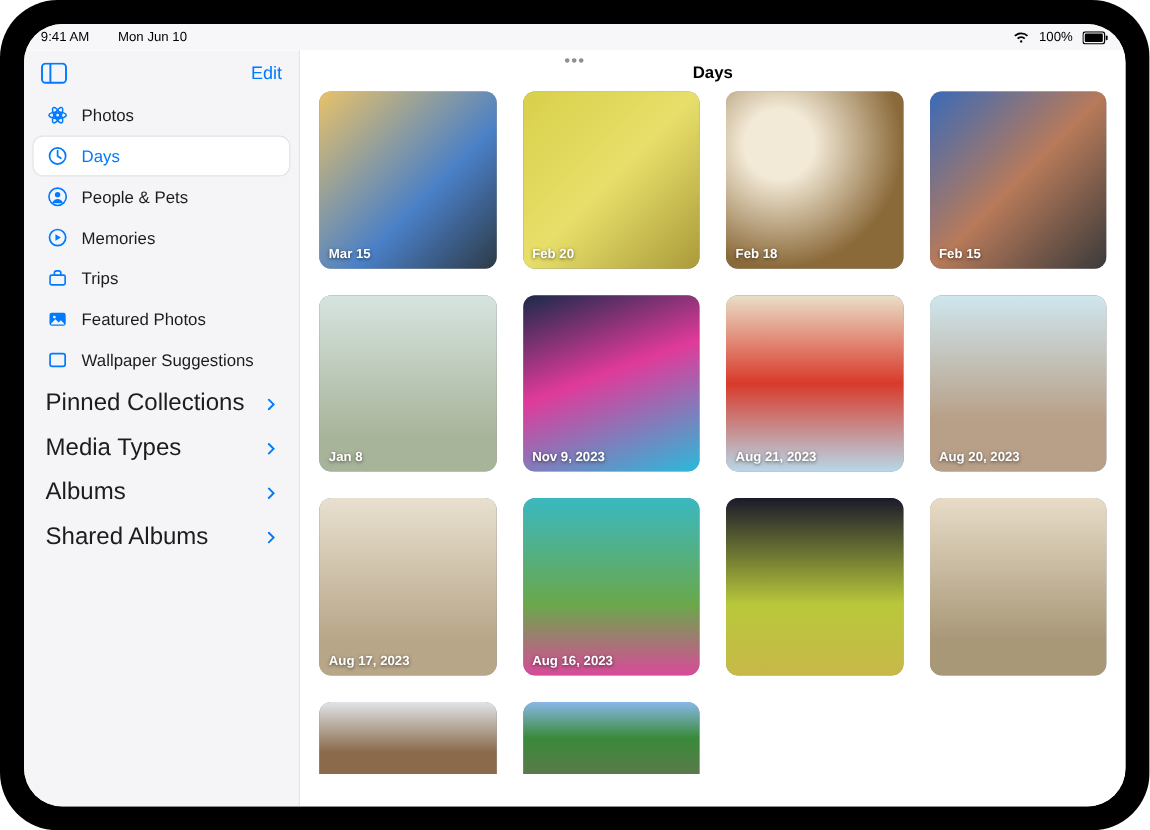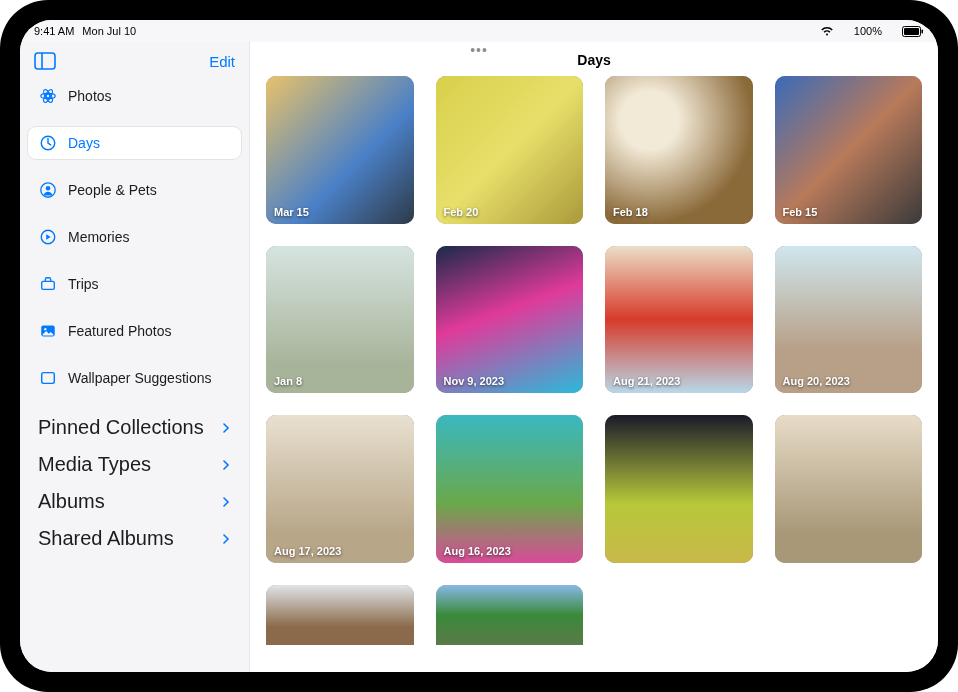--- a/index.html
+++ b/index.html
@@ -8,40 +8,40 @@
     width: 958px; height: 692px; background: #000; border-radius: 48px; padding: 20px; position: relative;
   }
   .screen {
     width: 100%; height: 100%; background: #fff; border-radius: 32px; overflow: hidden; position: relative;
     display: flex; flex-direction: column;
   }
   .status-bar {
     height: 22px; display: flex; align-items: center; justify-content: space-between;
     padding: 0 14px; font-size: 11px; color: #000; background: #f7f7f9; flex-shrink: 0;
   }
-  .status-left { display: flex; gap: 8px; align-items: center; }
-  .status-right { display: flex; gap: 20px; align-items: center; }
+  .status-left { display: flex; gap: 24px; align-items: center; }
+  .status-right { display: flex; gap: 8px; align-items: center; }
   .wifi-icon svg, .battery-icon svg { display: block; }
   .ellipsis-handle {
     position: absolute; top: 22px; left: 50%; transform: translateX(-50%);
     color: #8e8e93; font-size: 14px; letter-spacing: 1px; z-index: 5;
   }
   .main { flex: 1; display: flex; overflow: hidden; }
   .sidebar {
     width: 230px; flex-shrink: 0; background: #f5f5f7; border-right: 1px solid #e5e5e8;
     display: flex; flex-direction: column; padding: 6px 8px; text-align: center;
   }
   .sidebar-header {
     display: flex; justify-content: space-between; align-items: center; padding: 4px 6px 10px 6px;
   }
   .sidebar-toggle-icon svg { display: block; }
   .edit-btn { color: #007aff; font-size: 15px; cursor: pointer; }
   .side-item {
     display: flex; align-items: center; gap: 10px; padding: 6px 10px; border-radius: 8px;
-    font-size: 14px; color: #1c1c1e; cursor: pointer; margin-bottom: 15px;
+    font-size: 14px; color: #1c1c1e; cursor: pointer; margin-bottom: 2px;
   }
   .side-item.selected { background: #fff; color: #007aff; box-shadow: 0 0 0 1px #e3e3e6; }
   .side-item.selected .side-icon { color: #007aff; }
   .side-icon { width: 20px; height: 20px; display: flex; align-items: center; justify-content: center; color: #007aff; }
   .side-icon svg { width: 18px; height: 18px; }
   .side-group {
     display: flex; align-items: center; justify-content: space-between; padding: 7px 10px;
     font-size: 20px; color: #1c1c1e; cursor: pointer;
   }
   .chev { color: #007aff; }
@@ -85,21 +85,21 @@
 </style>
 </head>
 <body>
 
 <div class="device">
   <div class="screen">
 
     <div class="status-bar">
       <div class="status-left">
         <span>9:41 AM</span>
-        <span>Mon Jul 10</span>
+        <span>Mon Jun 10</span>
       </div>
       <div class="status-right">
         <span class="wifi-icon">
           <svg width="14" height="10" viewBox="0 0 14 10">
               <path d="M7 9.5a1 1 0 100-2 1 1 0 000 2zM3.5 5.7a5 5 0 017 0l-1.1 1.1a3.4 3.4 0 00-4.8 0L3.5 5.7zM1.2 3.4a8.2 8.2 0 0111.6 0l-1.1 1.1a6.6 6.6 0 00-9.4 0L1.2 3.4z" fill="currentColor"></path>
             </svg>
         </span>
         <span>100%</span>
         <span class="battery-icon">
           <svg width="22" height="11" viewBox="0 0 22 11">

